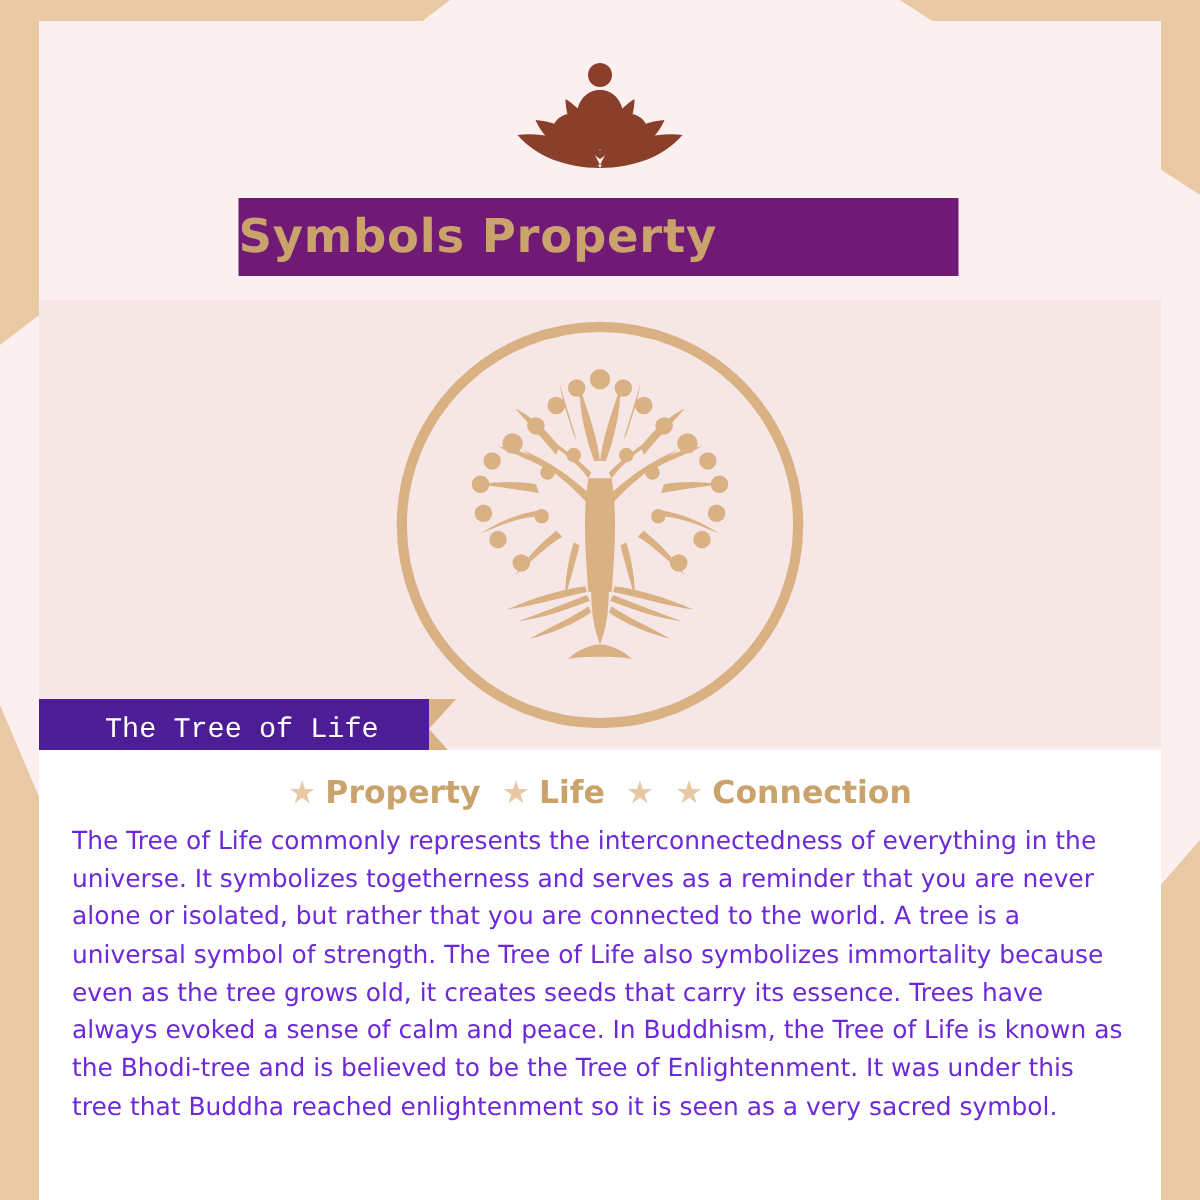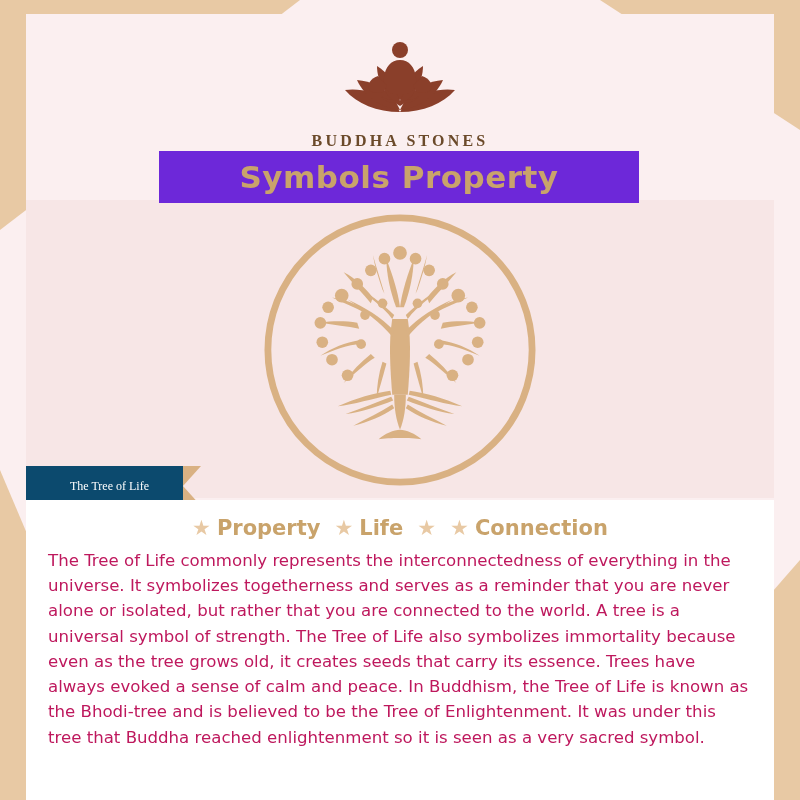--- a/index.html
+++ b/index.html
@@ -67,24 +67,24 @@
     font-size: 16px;
     letter-spacing: 3.2px;
     font-weight: bold;
     color: #6b4a2a;
     font-family: "Liberation Serif", serif;
   }
 
   
   .title-bar {
     position: absolute;
-    left: 133px; top: 137px;
+    left: 133px; top: 118px;
     width: 480px; height: 52px;
-    background: #6d28d9;
-    display: flex; align-items: center; justify-content: center;
+    background: #701a75;
+    display: flex; align-items: center; justify-content: flex-start;
     z-index: 4;
   }
   .title-text {
     font-size: 31px;
     font-weight: bold;
     color: #c9a36b;
     letter-spacing: 0.5px;
     font-family: "DejaVu Sans", sans-serif;
   }
 
@@ -99,27 +99,27 @@
 
   
   .ribbon {
     position: absolute;
     left: 0px; top: 452px;
     height: 40px;
     z-index: 6;
     display: flex; align-items: center;
   }
   .ribbon-body {
-    background: #0c4a6e;
+    background: #4c1d95;
     height: 40px;
     padding: 0 34px 0 44px;
     display: flex; align-items: center;
     color: #ffffff;
-    font-size: 12px;
-    font-family: Liberation Serif, serif;
+    font-size: 19px;
+    font-family: Liberation Mono, monospace;
   }
   .ribbon-tail {
     width: 0; height: 0;
     border-top: 20px solid #d9b183;
     border-bottom: 20px solid #d9b183;
     border-right: 18px solid transparent;
   }
 
   
   .content {
@@ -141,21 +141,21 @@
     display: flex; align-items: center; gap: 6px;
     color: #c9a36b;
     font-size: 21px;
     font-weight: bold;
     font-family: "DejaVu Sans", sans-serif;
   }
   .star { color: #e8c9a4; font-size: 21px; line-height: 1; }
   .body-text {
     font-size: 16.6px;
     line-height: 1.52;
-    color: #be185d;
+    color: #6d28d9;
     text-align: left;
     font-family: "DejaVu Sans", sans-serif;
   }
 </style>
 </head>
 <body>
 
 <div id="page">
 
   <div class="corner corner-tl"></div>

